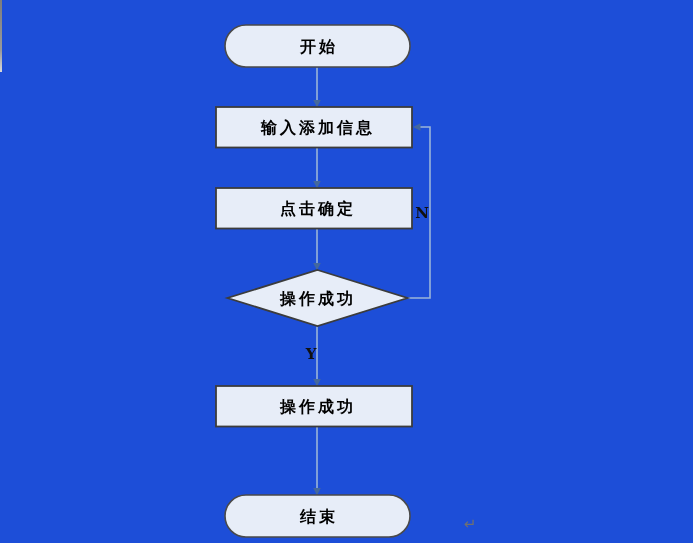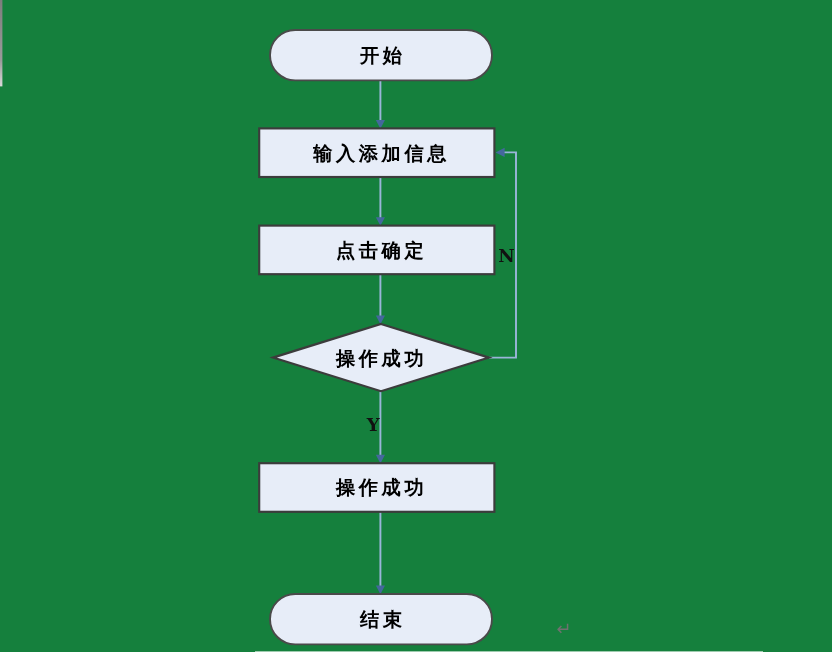--- a/index.html
+++ b/index.html
@@ -5,21 +5,21 @@
   html, body {
     margin: 0;
     padding: 0;
     background: #ffffff;
     font-family: "DejaVu Serif", "Liberation Serif", serif;
   }
   #canvas {
     position: relative;
     width: 693px;
     height: 543px;
-    background: #15803d;
+    background: #1d4ed8;
     overflow: hidden;
     text-decoration: underline;
   }
   #page-edge {
     position: absolute;
     left: 0;
     top: 0;
     width: 2px;
     height: 72px;
     background: linear-gradient(to bottom, #7d7d7d 0%, #9a9a9a 70%, #d9d9d9 100%);

